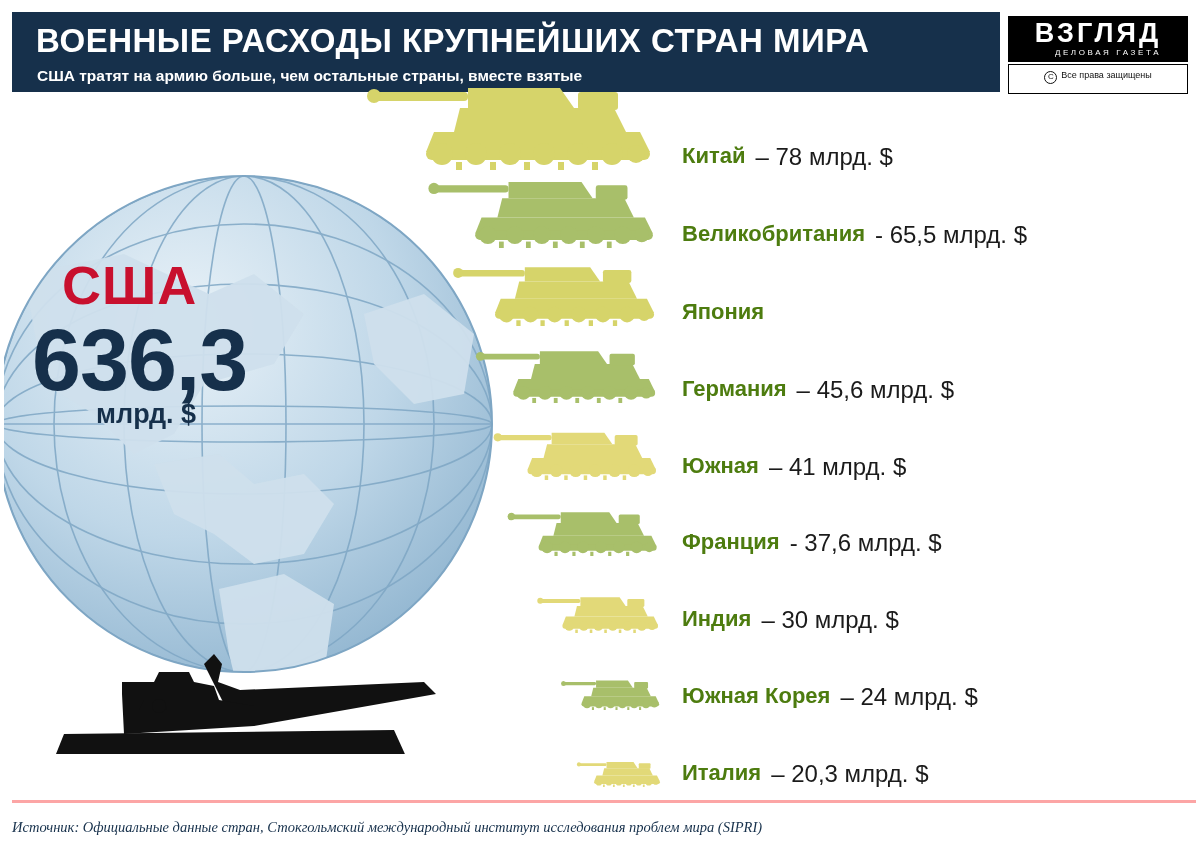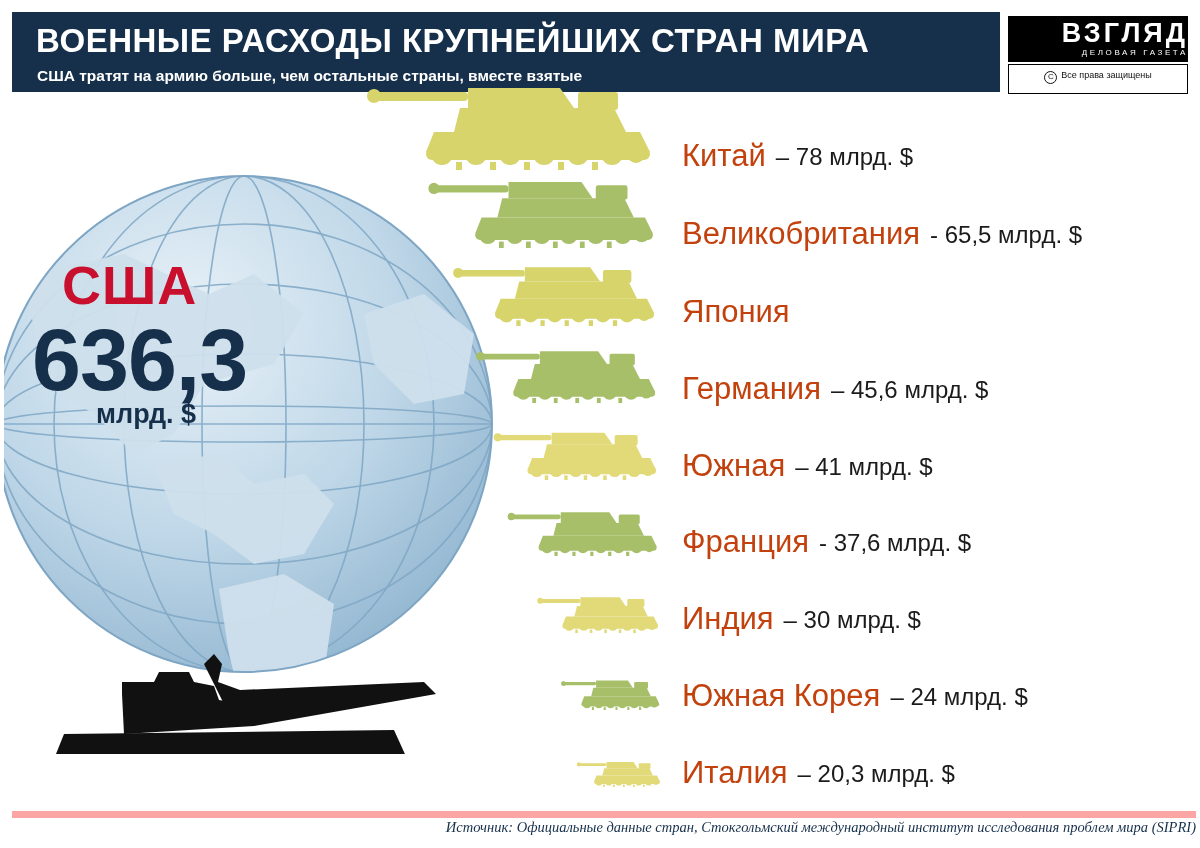--- a/index.html
+++ b/index.html
@@ -58,21 +58,21 @@
     box-sizing: border-box;
   }
   #logo-inner {
     position: absolute;
     left: 8px;
     top: 4px;
     width: 180px;
     height: 46px;
     background: #000000;
     color: #ffffff;
-    text-align: right;
+    text-align: center;
     box-sizing: border-box;
   }
   #logo-name {
     font-size: 27px;
     font-weight: bold;
     letter-spacing: 3px;
     line-height: 30px;
     padding-top: 2px;
   }
   #logo-tag {
@@ -171,42 +171,42 @@
   .label-cell {
     position: absolute;
     left: 318px;
     top: 0;
     height: 70px;
     white-space: nowrap;
     display: flex;
     align-items: flex-end;
   }
   .country {
-    color: #c2410c;
-    font-size: 31px;
-    font-weight: normal;
+    color: #4d7c0f;
+    font-size: 22px;
+    font-weight: bold;
     line-height: 36px;
   }
   .amount {
     color: #1b1b1b;
     font-size: 24px;
     line-height: 34px;
     margin-left: 10px;
     font-weight: normal;
   }
 
   
   #footer {
     position: absolute;
     left: 8px;
     bottom: 8px;
     width: 1184px;
-    text-align: right;
-    border-top: 7px solid #fca5a5;
-    padding-top: 0;
+    text-align: left;
+    border-top: 3px solid #fca5a5;
+    padding-top: 15px;
     box-sizing: border-box;
   }
   #source {
     color: #16304b;
     font-size: 14.5px;
     font-style: italic;
     font-family: "Liberation Serif", serif;
   }
 </style>
 </head>

